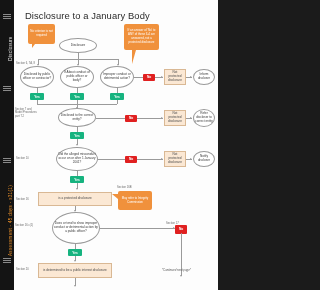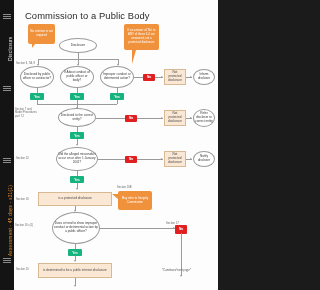--- a/index.html
+++ b/index.html
@@ -96,21 +96,21 @@
 
     <div class="rail-label orange" style="top:218px">Assessment - 45 days - s31(1)</div>
 
     <div class="rail-tick" style="top:258px"></div>
     <div class="rail-tick" style="top:260px"></div>
     <div class="rail-tick" style="top:262px"></div>
   </div>
 
   <div class="canvas">
 
-    <div class="title">Commission to a Public Body</div>
+    <div class="title">Disclosure to a January Body</div>
 
     <div class="node callout" style="left:14px;top:24px;width:27px;height:20px;">No criterion is not required</div>
     <div class="callout-tail" style="left:18px;top:43.5px;border-left:3px solid #f0913c;border-bottom:4px solid transparent;"></div>
 
     <div class="node oval" style="left:45px;top:38px;width:38px;height:15px;">Disclosure</div>
 
     <div class="ln lnv" style="left:64px;top:53px;height:6px;"></div>
     <div class="ln lnh" style="left:24px;top:59px;width:80px;"></div>
     <div class="ln lnv" style="left:24px;top:59px;height:6px;"></div>
     <div class="ln lnv" style="left:64px;top:59px;height:6px;"></div>

